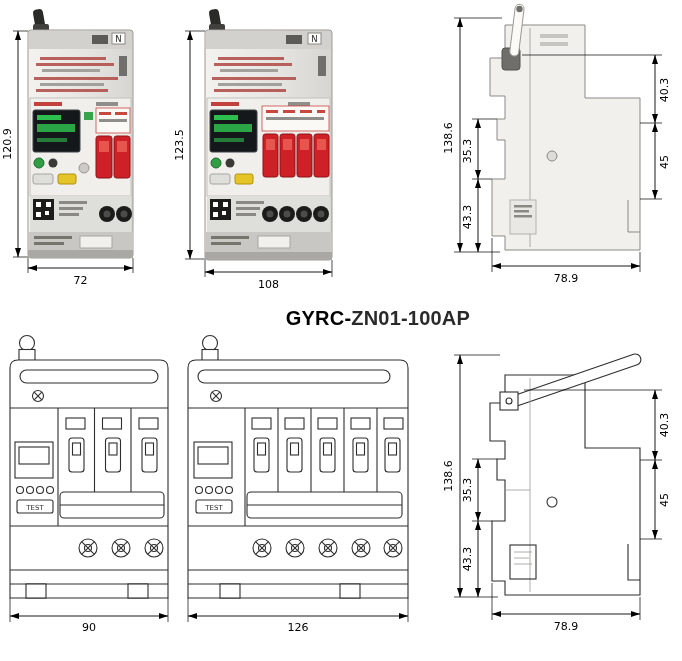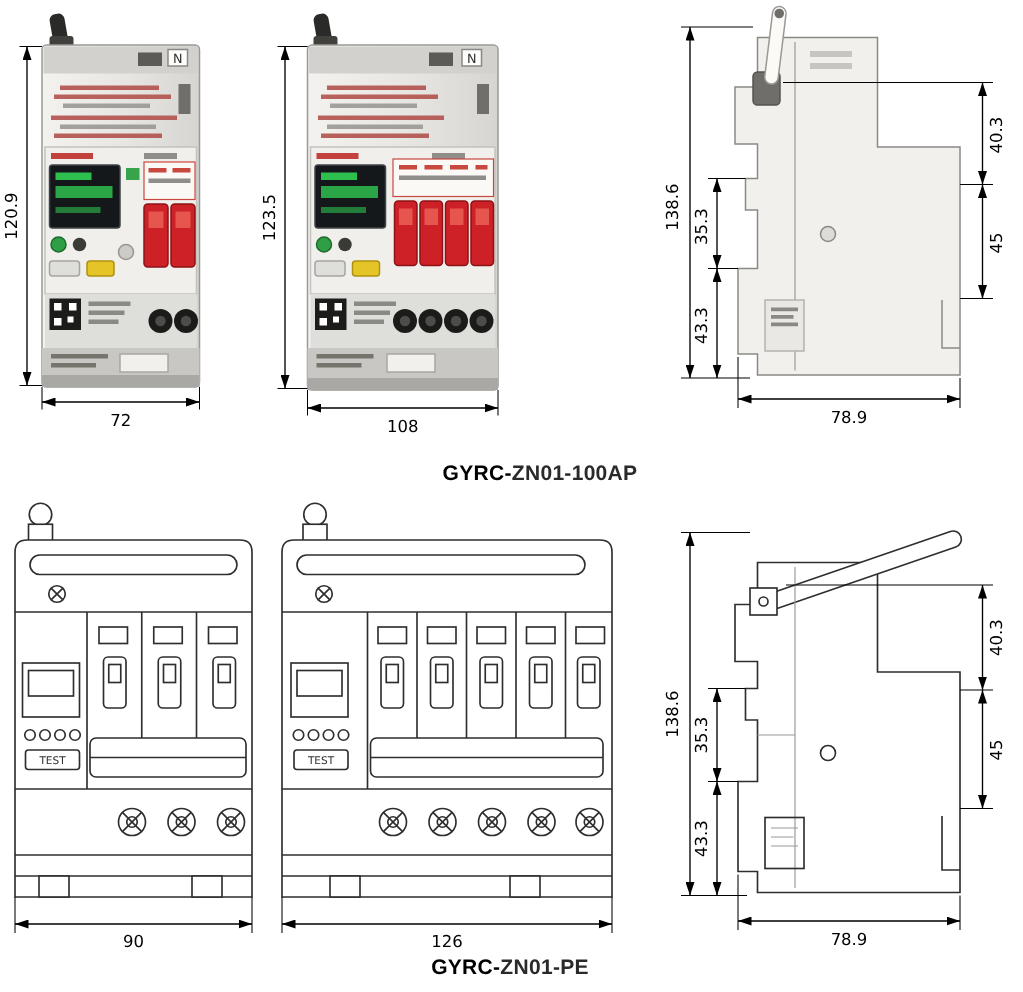--- a/index.html
+++ b/index.html
@@ -1,19 +1,19 @@
 <!DOCTYPE html>
 <html><head>
 <meta charset="utf-8">
 <style>
   html,body { margin:0; padding:0; }
   body { width:682px; height:661px; background:#ffffff; font-family:"Liberation Sans", sans-serif; }
   .canvas { position:relative; width:682px; height:661px; background:#fff; overflow:hidden; }
   .view { position:absolute; }
-  .title { position:absolute; width:220px; text-align:center; font-size:14px; color:#111; letter-spacing:0.2px; white-space:nowrap; }
+  .title { position:absolute; width:220px; text-align:right; font-size:20px; color:#111; letter-spacing:0.2px; white-space:nowrap; }
   .title .bold { font-weight:800; color:#000; }
   .title .rest { font-weight:600; color:#2a2a2a; }
   text.dim { font-size:11px; fill:#000; font-family:"DejaVu Sans", sans-serif; }
   text.tiny { font-family:"DejaVu Sans", sans-serif; }
   .ext { stroke:#000; stroke-width:0.7; }
   .dln { stroke:#000; stroke-width:0.9; }
   .ln  { stroke:#2e2e2e; stroke-width:1.1; fill:none; }
   .lnf { stroke:#2e2e2e; stroke-width:1.1; fill:#ffffff; }
   .thin { stroke:#9b9a96; stroke-width:0.8; }
 </style>
@@ -461,17 +461,14 @@
       <text class="dim" text-anchor="middle" x="228" y="170" transform="rotate(-90 228 170)">45</text>
     </g>
     <g>
       <line class="ext" x1="52" y1="253" x2="52" y2="290"></line>
       <line class="ext" x1="200" y1="267" x2="200" y2="290"></line>
       <line class="dln" x1="52" y1="284" x2="200" y2="284" marker-start="url(#arw)" marker-end="url(#arw)"></line>
       <text class="dim" text-anchor="middle" x="126" y="300">78.9</text>
     </g>
   </svg>
 
-  <div class="title" style="left:230px;top:636px">
-    <span class="bold">GYRC-</span><span class="rest">ZN01-PE</span>
-  </div>
 
 </div>
 
 </body></html>

